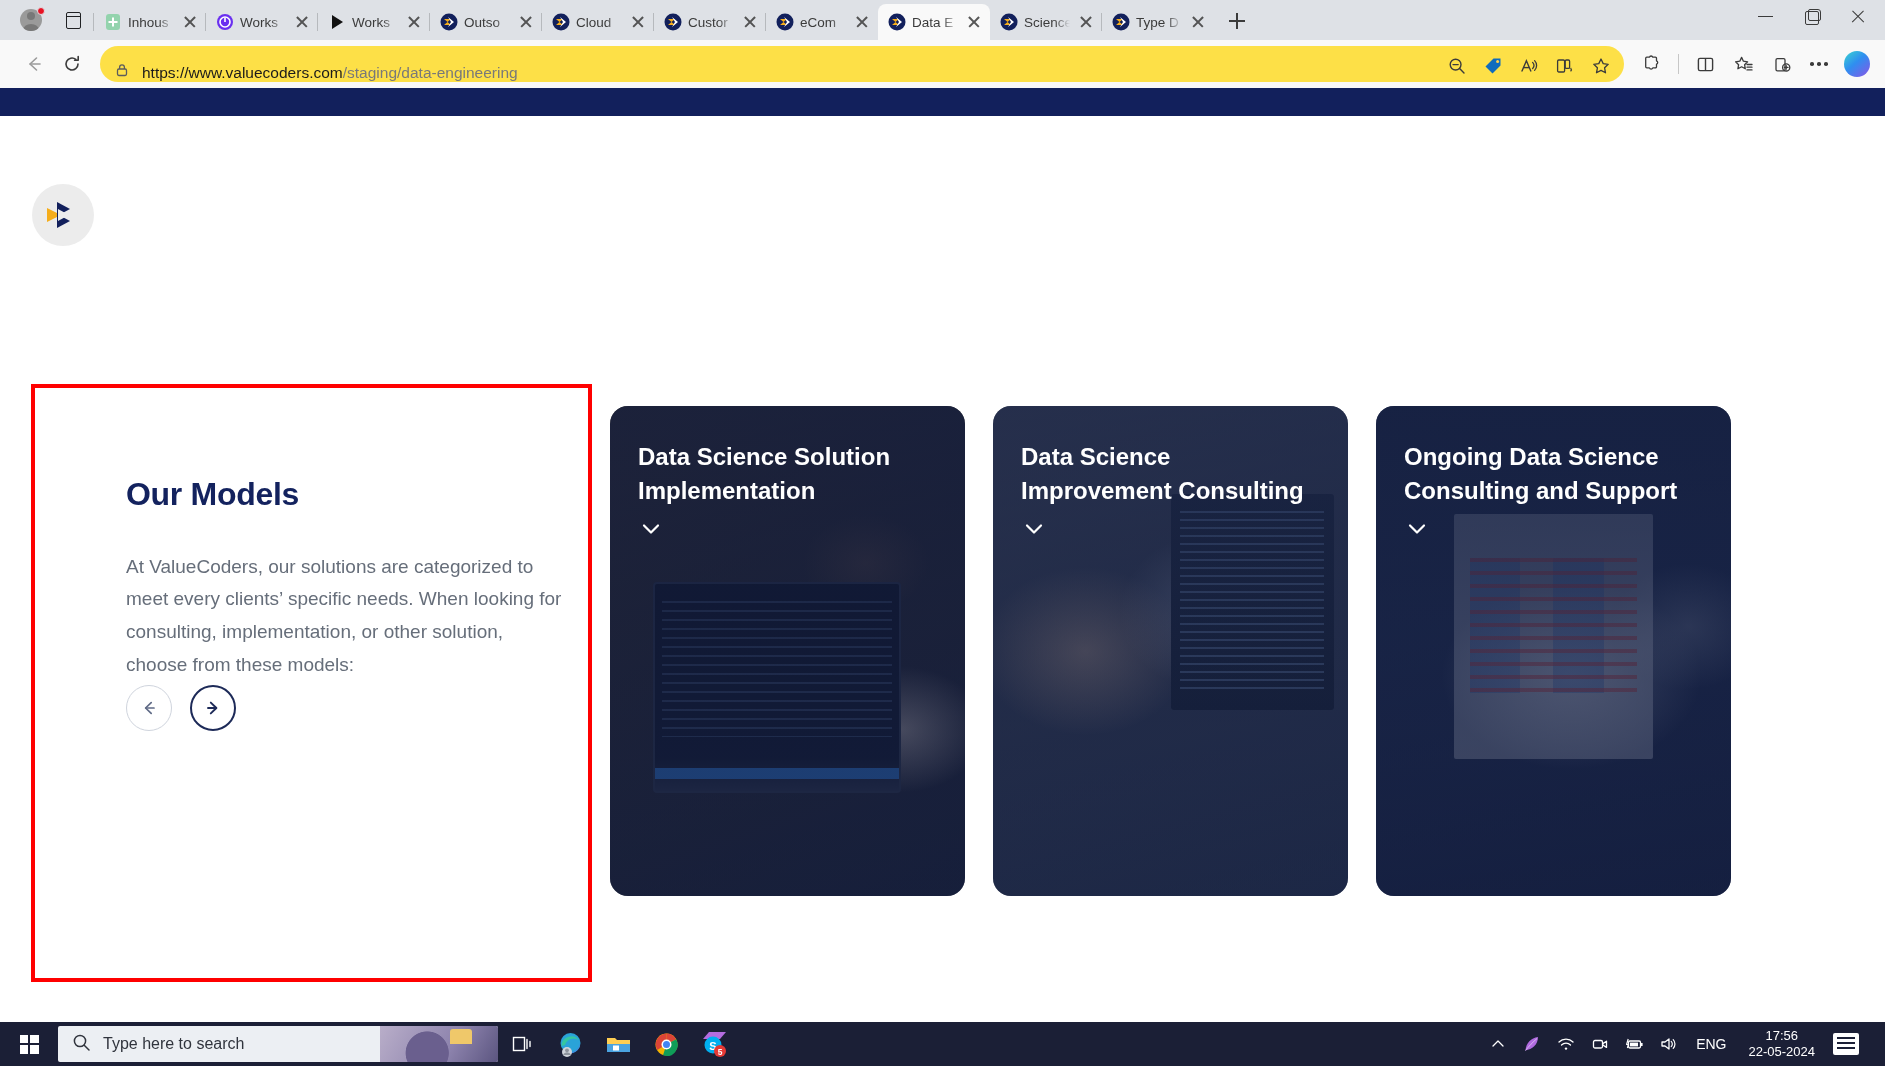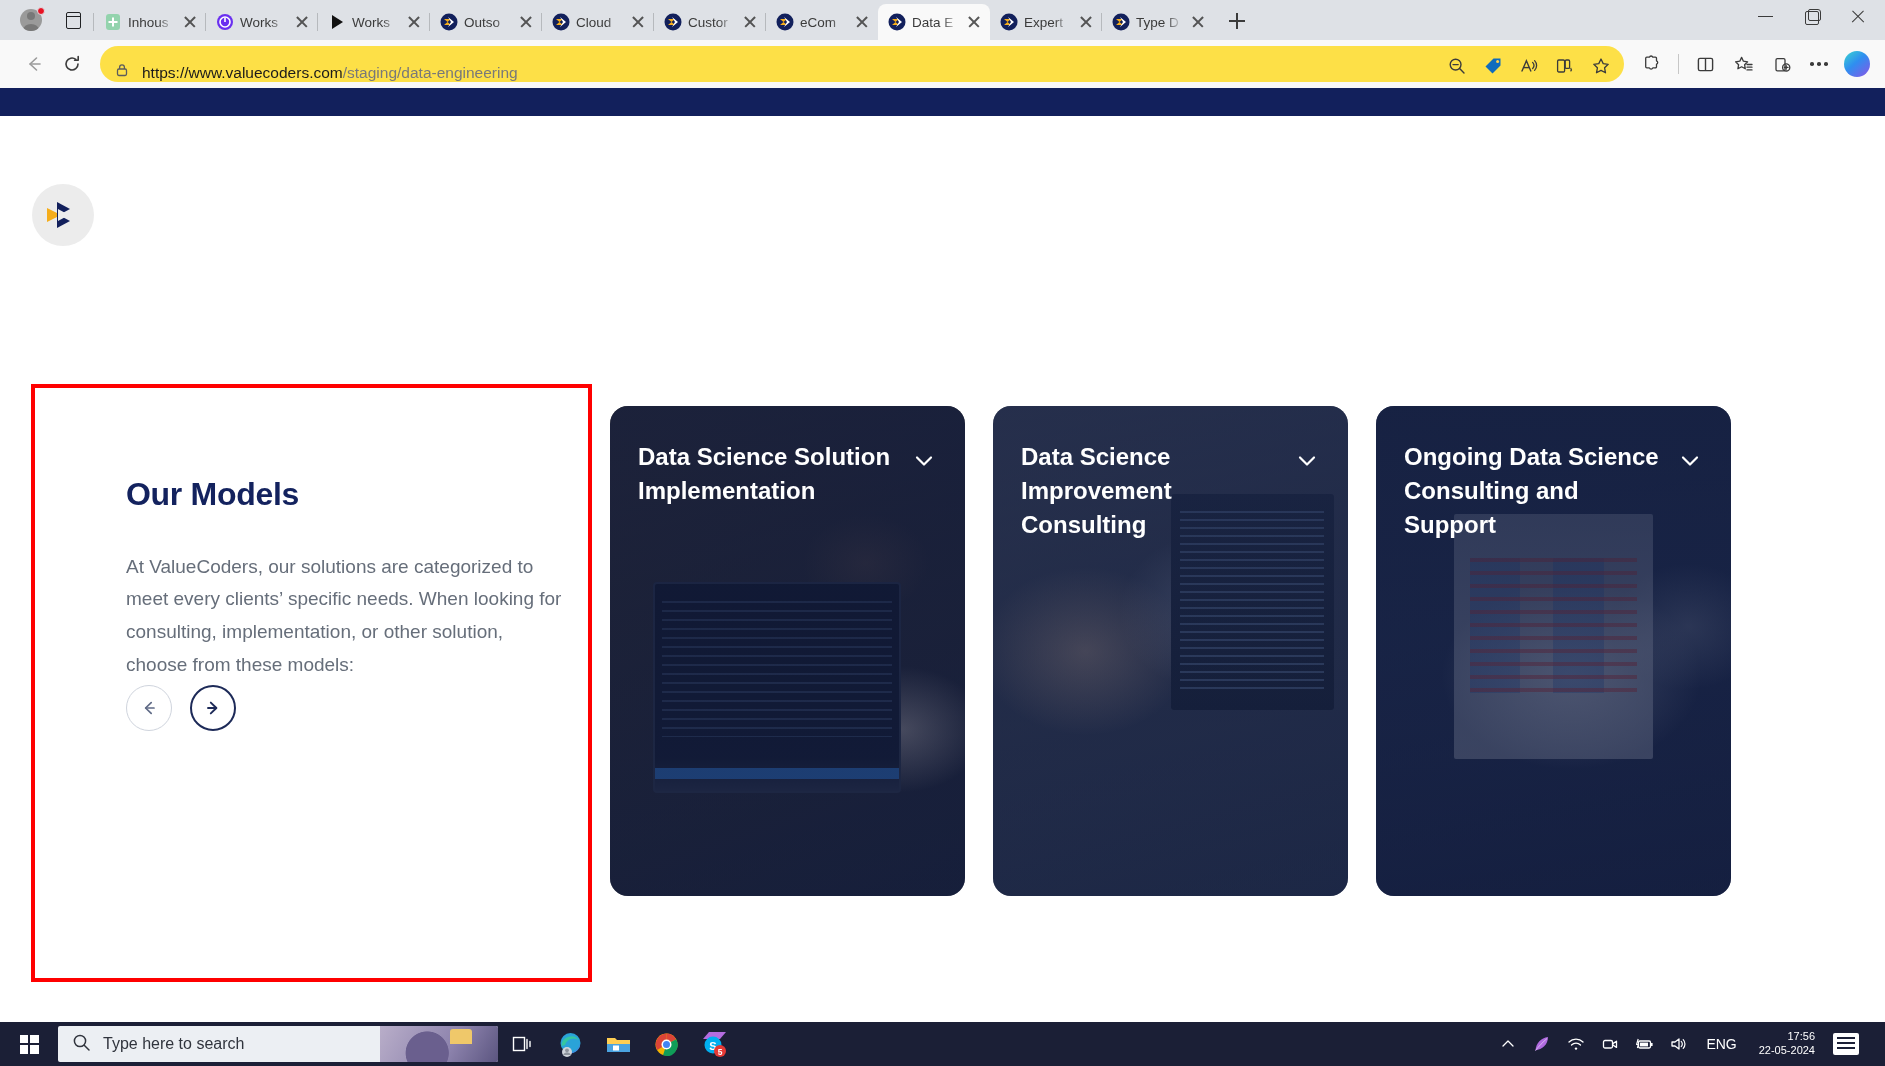--- a/index.html
+++ b/index.html
@@ -190,20 +190,21 @@
   .cards { position: absolute; left: 610px; top: 290px; display: flex; gap: 28px; }
   .card {
     width: 355px; height: 490px; border-radius: 18px; overflow: hidden;
     position: relative; padding: 34px 28px 0 28px;
   }
   .card-photo { position: absolute; inset: 0; }
   .card-shade { position: absolute; inset: 0; }
   .card-head {
     position: relative; display: flex; align-items: flex-start; gap: 0;
     justify-content: space-between;
+    flex-direction: column;
   }
   .card-title {
     font-size: 24px; line-height: 1.42; font-weight: 700; color: #ffffff;
     max-width: 300px;
   }
   .chev { flex: 0 0 auto; margin-top: 8px; }
 
   
   .photo1 {
     background:
@@ -279,21 +280,21 @@
                 linear-gradient(120deg, #b9aec9 0%, #8d83ad 60%, #5b5580 100%);
   }
   .search-art::after {
     content: ""; position: absolute; right: 26px; top: 3px; width: 22px; height: 15px;
     background: #efc86a; border-radius: 3px 3px 0 0;
   }
   .tb-app { width: 48px; height: 44px; display: flex; align-items: center; justify-content: center; position: relative; }
   .tray { margin-left: auto; display: flex; align-items: center; gap: 2px; padding-right: 26px; }
   .tray-ico { width: 32px; height: 44px; display: flex; align-items: center; justify-content: center; }
   .tray-lang { font-size: 14px; color: #ffffff; padding: 0 10px; }
-  .clock { color: #ffffff; font-size: 11px; line-height: 1.25; text-align: right; padding: 0 10px; }
+  .clock { color: #ffffff; font-size: 13px; line-height: 1.25; text-align: center; padding: 0 10px; }
   .notif {
     width: 26px; height: 22px; background: #fff; border-radius: 2px; position: relative; margin-left: 6px;
   }
   .notif::after {
     content: ""; position: absolute; inset: 4px 4px; 
     background: repeating-linear-gradient(180deg, #1b1f36 0 2px, transparent 2px 5px);
   }
 </style>
 </head>
 <body>
@@ -410,21 +411,21 @@
       </div>
       <div class="tab">
         <span class="divider"></span>
         <span class="favicon">
           <svg viewBox="0 0 18 18" width="18" height="18">
               <circle cx="9" cy="9" r="8.5" fill="#12205c"></circle>
               <path d="M4 6 L11 6 L7.5 9 L11 12 L4 12 L7.5 9 Z" fill="#f5ad1b"></path>
               <path d="M8 4 L14 9 L8 14 L11 9 Z" fill="#fff"></path>
             </svg>
         </span>
-        <span class="tab-title">Expert</span>
+        <span class="tab-title">Science</span>
         <span class="tab-close"></span>
       </div>
       <div class="tab">
         <span class="divider"></span>
         <span class="favicon">
           <svg viewBox="0 0 18 18" width="18" height="18">
               <circle cx="9" cy="9" r="8.5" fill="#12205c"></circle>
               <path d="M4 6 L11 6 L7.5 9 L11 12 L4 12 L7.5 9 Z" fill="#f5ad1b"></path>
               <path d="M8 4 L14 9 L8 14 L11 9 Z" fill="#fff"></path>
             </svg>

